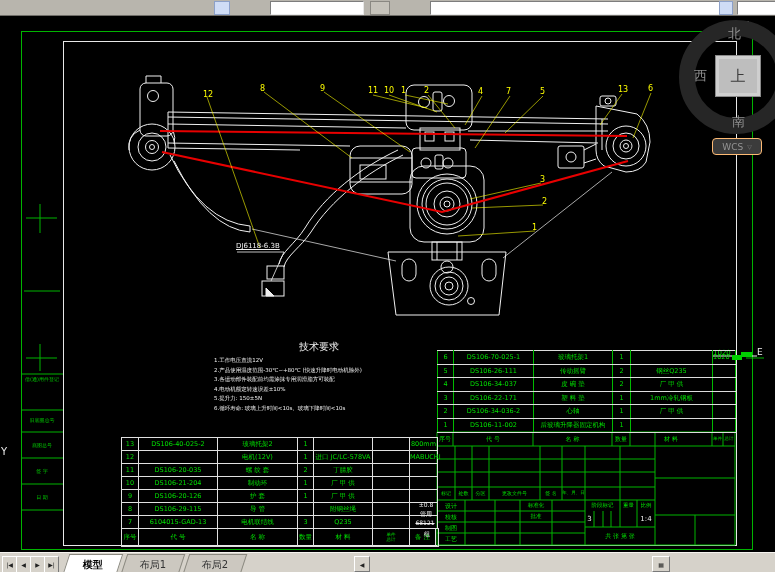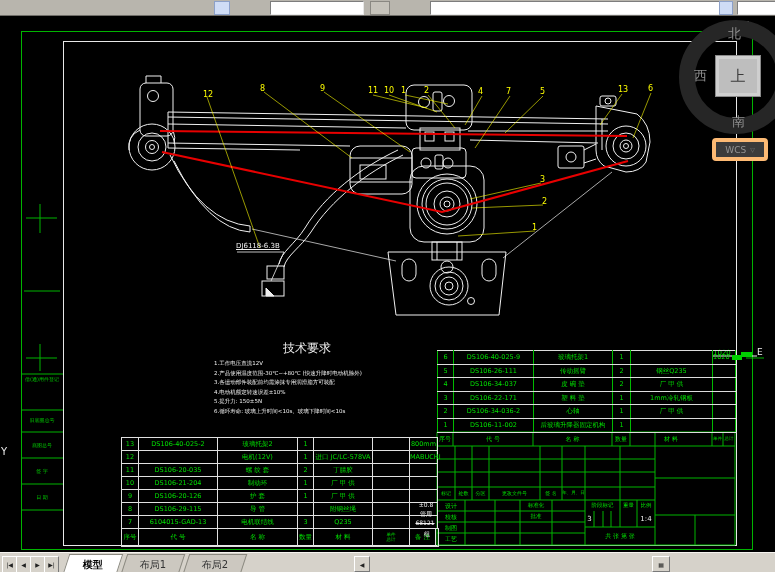--- a/index.html
+++ b/index.html
@@ -19,21 +19,21 @@
 
   
   .vc-ring{position:absolute;left:679px;top:20px;width:114px;height:114px;border-radius:50%;
            border:16px solid #262626;box-sizing:border-box;}
   .vc-label{position:absolute;color:#8f8f8f;font-size:13px;}
   .vc-face{position:absolute;left:715px;top:55px;width:44px;height:40px;background:#bebebe;
            border:1px solid #8a8a8a;box-shadow:inset 0 0 0 3px #cfcfcf;
            display:flex;align-items:center;justify-content:center;
            color:#3a3a3a;font-size:15px;}
   .wcs{position:absolute;left:712px;top:138px;width:48px;height:15px;background:#3b3b3b;
-       border:4px solid #fdba74;border-radius:4px;color:#949494;font-size:9px;
+       border:1px solid #fdba74;border-radius:4px;color:#949494;font-size:9px;
        display:flex;align-items:center;justify-content:center;gap:4px;}
   .wcs .tri{font-size:6px;color:#7a7a7a;}
 
   
   table.bom{position:absolute;border-collapse:collapse;table-layout:fixed;}
   table.bom td{padding:0;font-size:6.5px;color:#00e000;text-align:center;overflow:visible;
                white-space:nowrap;line-height:1;}
   #bom-left{left:121px;top:437px;width:316px;}
   #bom-left td{border:1px solid #e0e0e0;height:12px;}
   #bom-right{left:437px;top:350px;width:298px;}
@@ -49,21 +49,21 @@
   #bom-right-header{left:437px;top:432px;width:298px;height:14px;}
 
   
   .tb-label{position:absolute;color:#00e000;display:flex;align-items:center;justify-content:center;
             text-align:center;line-height:1;}
   .white{color:#f0f0f0 !important;}
   .strike{text-decoration:line-through;}
 
   
   #notes{position:absolute;left:214px;top:340px;width:170px;color:#f0f0f0;}
-  #notes .ttl{font-size:12px;margin-left:24px;margin-bottom:2px;padding-left:45px;}
+  #notes .ttl{font-size:10px;margin-left:40px;margin-bottom:2px;padding-left:45px;}
   #notes .ln{font-size:5.5px;line-height:9.5px;white-space:nowrap;}
 
   
   .callout{position:absolute;color:#ffff00;font-size:8px;line-height:1;}
   .dj-label{position:absolute;left:236px;top:242px;color:#f0f0f0;font-size:7px;text-decoration:underline;}
   .len-label{position:absolute;left:713px;top:349px;color:#00e000;font-size:7px;}
   .e-marker{position:absolute;left:757px;top:347px;color:#f0f0f0;font-size:9px;}
   .y-axis{position:absolute;left:1px;top:446px;color:#e8e8e8;font-size:10px;}
   .frame-label{position:absolute;left:22px;width:40px;color:#00cc00;font-size:5px;
                text-align:center;line-height:7px;}
@@ -344,21 +344,21 @@
         <col style="width:16px">
         <col style="width:80px">
         <col style="width:79px">
     <col style="width:18px">
         <col style="width:82px">
         <col style="width:23px">
       </colgroup>
     <tbody>
         <tr>
           <td>6</td>
-          <td>DS106-40-025-9</td>
+          <td>DS106-70-025-1</td>
           <td class="y">玻璃托架1</td>
           <td>1</td>
           <td></td>
           <td>1020<span class="swatch"></span></td>
         </tr>
         <tr>
           <td>5</td>
           <td>DS106-26-111</td>
           <td>传动摇臂</td>
           <td>2</td>

